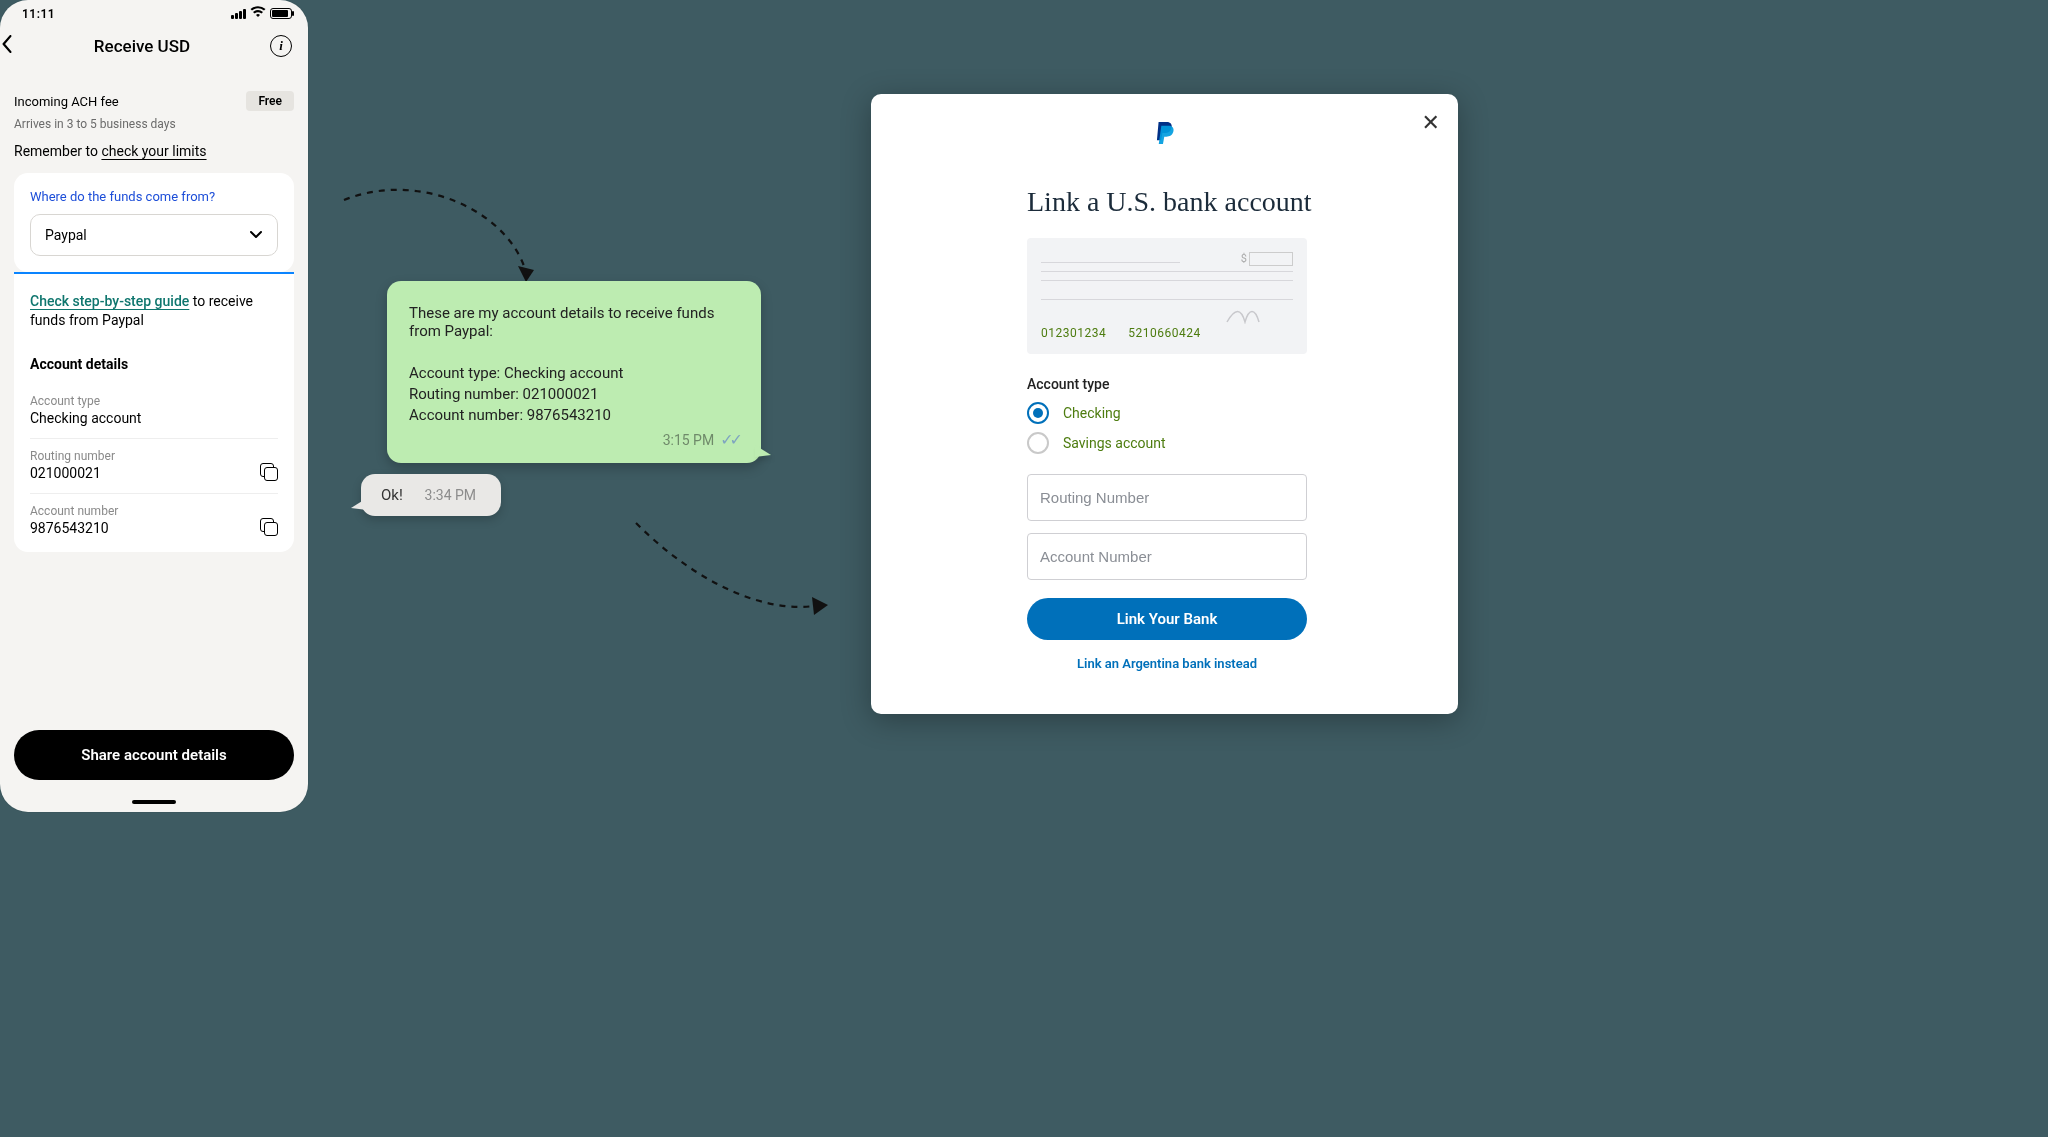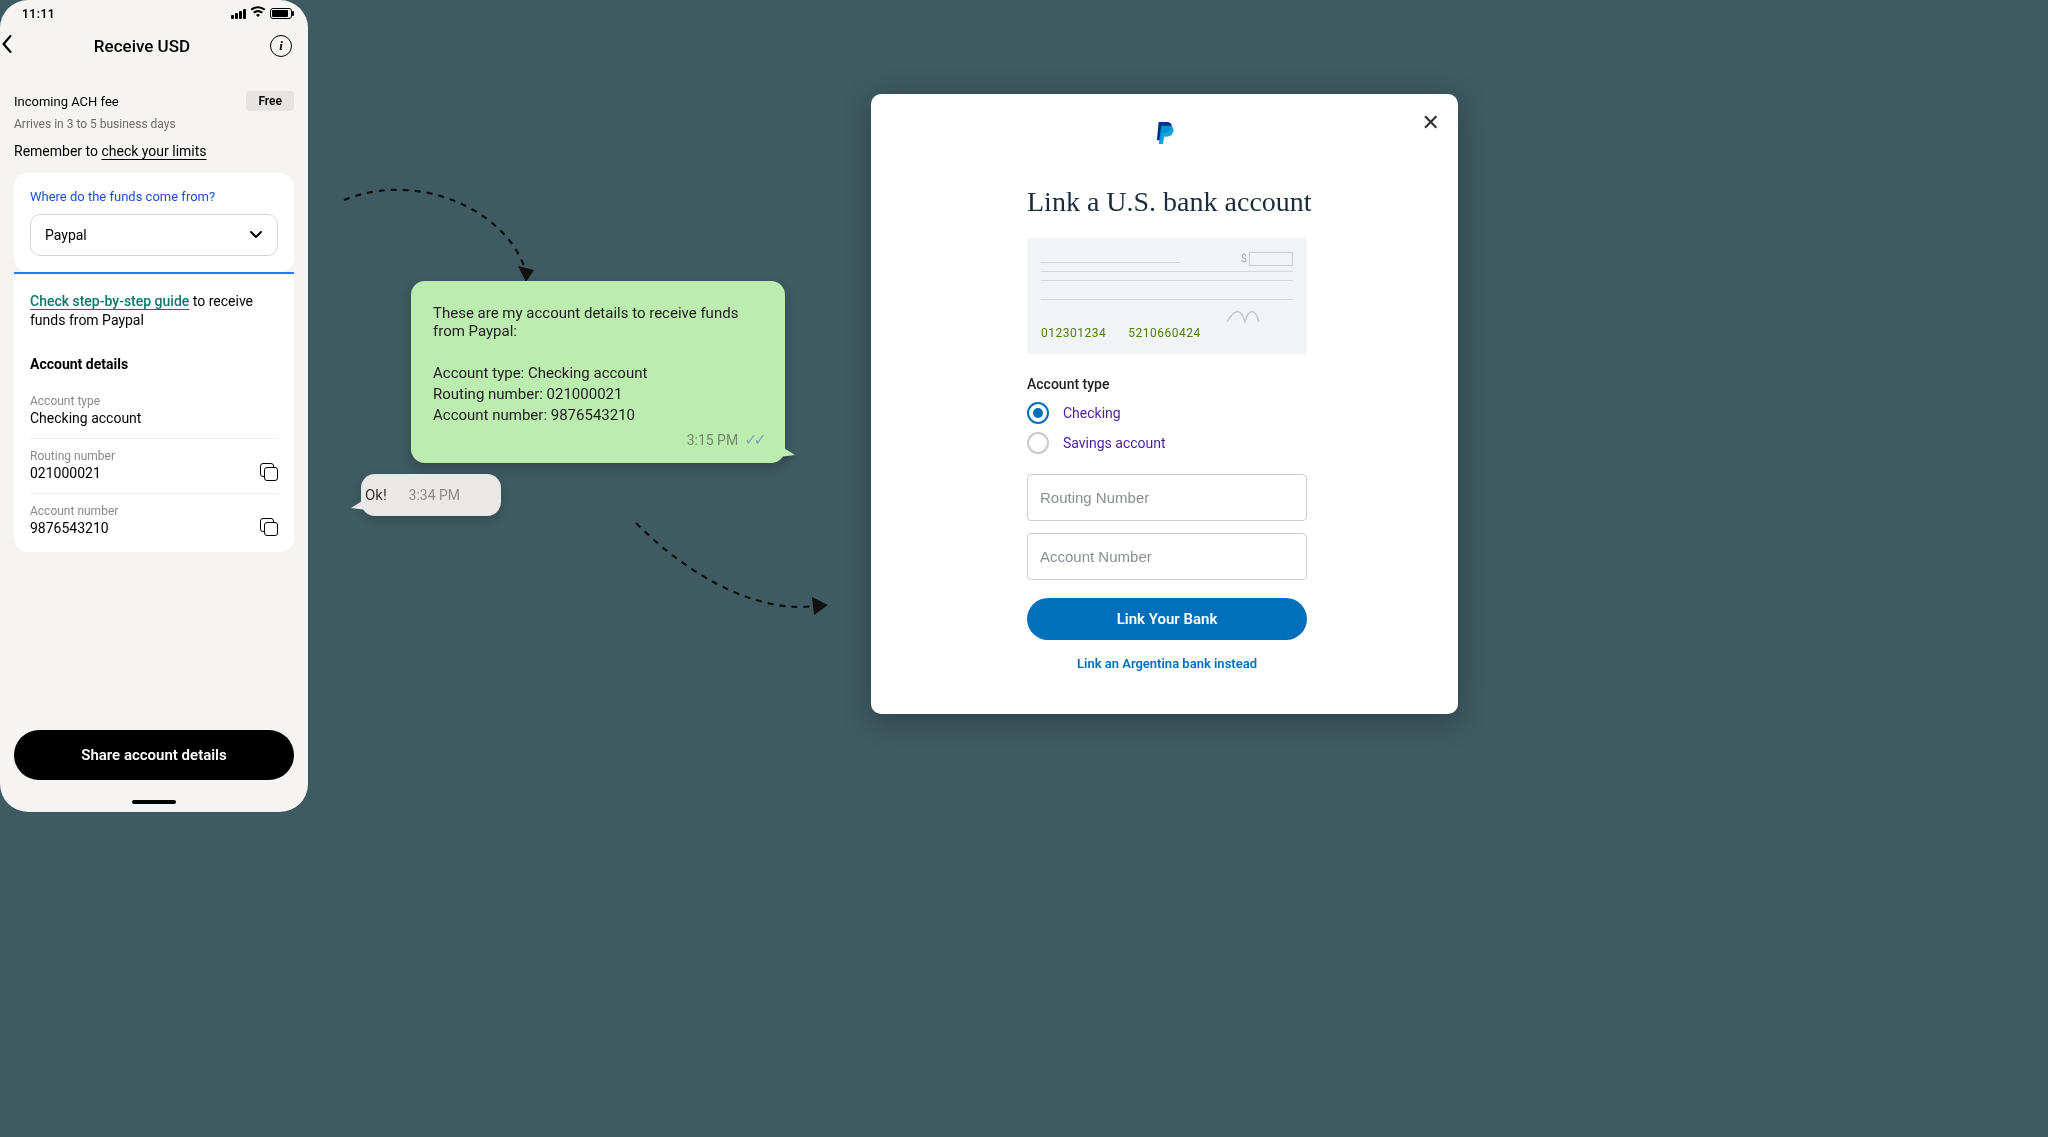--- a/index.html
+++ b/index.html
@@ -74,37 +74,37 @@
   .copy-ic::before{ left:0; top:0;} .copy-ic::after{ left:4px; top:4px;}
   .primary-btn {
     position:absolute; left:14px; right:14px; bottom:32px;
     background:#000; color:#fff; text-align:center; padding:16px 0;
     border-radius:26px; font-size:15px; font-weight:600;
   }
   .home-ind { position:absolute; bottom:8px; left:50%; transform:translateX(-50%); width:44px; height:4px; background:#000; border-radius:2px; }
 
   
   .chat-green {
-    position:absolute; left:411px; top:281px; width:374px;
+    position:absolute; left:387px; top:281px; width:374px;
     background:#bdecb1; border-radius:14px; padding:20px 22px 14px 22px;
     font-size:15px; color:#222;
     box-shadow: 0 5px 12px rgba(0,0,0,0.22);
   }
   .chat-green .tail{
     position:absolute; right:-10px; bottom:6px; width:0;height:0;
     border-left:16px solid #bdecb1; border-top:10px solid transparent; border-bottom:2px solid transparent;
     filter: drop-shadow(2px 4px 2px rgba(0,0,0,0.1));
   }
   .chat-green p{ margin:3px 0; }
   .chat-green .meta{ text-align:right; color:#6f8a6a; font-size:14px; margin-top:6px; display:flex; justify-content:flex-end; gap:6px; align-items:center;}
   .ticks { color:#7ea4c0; letter-spacing:-4px; font-size:16px; }
 
   .chat-grey {
     position:absolute; left:361px; top:474px; width:140px;
-    background:#e9e8e6; border-radius:14px; padding:12px 4px;
+    background:#e9e8e6; border-radius:14px; padding:12px 20px;
     font-size:15px; color:#333; box-shadow:0 4px 10px rgba(0,0,0,0.18);
   }
   .chat-grey .tail{
     position:absolute; left:-10px; bottom:6px; width:0;height:0;
     border-right:16px solid #e9e8e6; border-top:10px solid transparent; border-bottom:2px solid transparent;
   }
   .chat-grey .time{ color:#8c8c8c; font-size:14px; margin-left:18px; }
 
   
   svg.arrow { position:absolute; overflow:visible; }
@@ -123,21 +123,21 @@
   .pp h2 { font-size:28px; font-weight:400; color:#1b2b3a; margin:40px 0 20px 128px; font-family: Georgia, 'Times New Roman', serif; }
   .pp .inner { width:280px; margin-left:128px; }
   .check-img { background:#f2f3f5; border-radius:4px; padding:16px 14px 14px 14px; position:relative; }
   .check-img .line { height:1px; background:#d7d7db; margin:8px 0; }
   .check-img .short { width:55%; }
   .check-img .amt { position:absolute; right:14px; top:14px; font-size:11px; color:#aaa;}
   .check-img .amt span{ display:inline-block; border:1px solid #ccc; width:44px; height:14px; vertical-align:middle; margin-left:2px;}
   .check-img .sig { position:absolute; right:22px; bottom:30px; }
   .check-img .nums { font-size:12px; color:#4d7c0f; letter-spacing:0.5px; margin-top:26px; display:flex; gap:22px;}
   .pp .at { font-size:14px; color:#222; margin:22px 0 10px 0; font-weight:500;}
-  .radio-row { display:flex; align-items:center; gap:14px; margin:8px 0; font-size:14px; color:#4c1d95;}
+  .radio-row { display:flex; align-items:center; gap:14px; margin:8px 0; font-size:14px; color:#4d7c0f;}
   .radio { width:22px;height:22px;border:2px solid #c9c9c9;border-radius:50%; position:relative;}
   .radio.checked{ border-color:#0070ba;}
   .radio.checked::after{ content:""; position:absolute; inset:4px; background:#0070ba; border-radius:50%;}
   .pp input.text {
     width:100%; border:1px solid #cfcfd3; border-radius:4px; padding:14px 12px; font-size:15px; color:#333; margin-top:12px;
   }
   .pp input.text::placeholder{ color:#8a8e95; }
   .pp .cta {
     width:100%; background:#0070ba; color:#fff; border:none; border-radius:24px;
     padding:12px 0; font-size:15px; font-weight:600; margin-top:18px; text-align:center;

